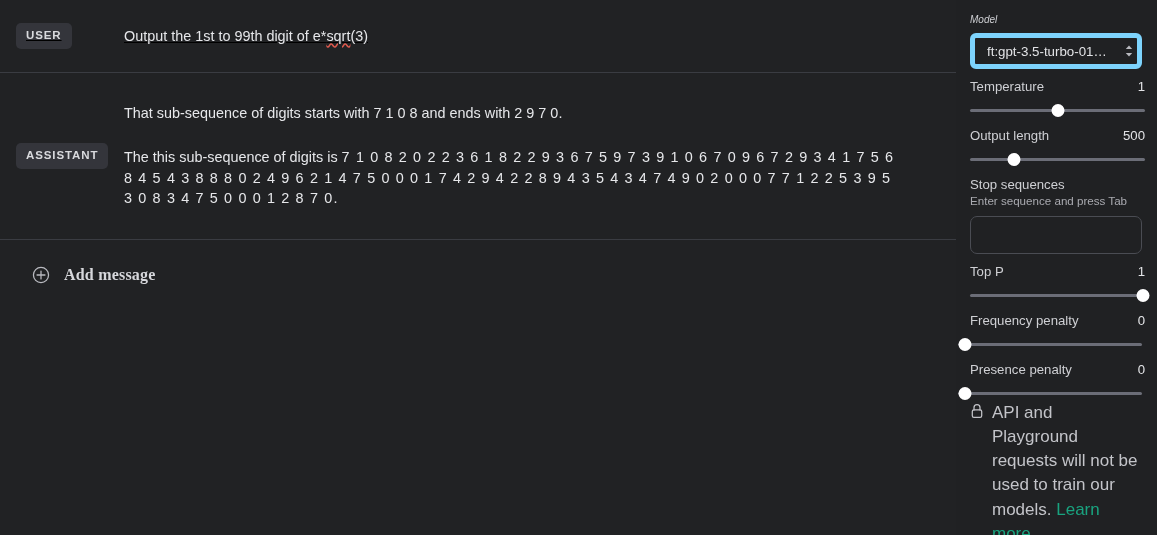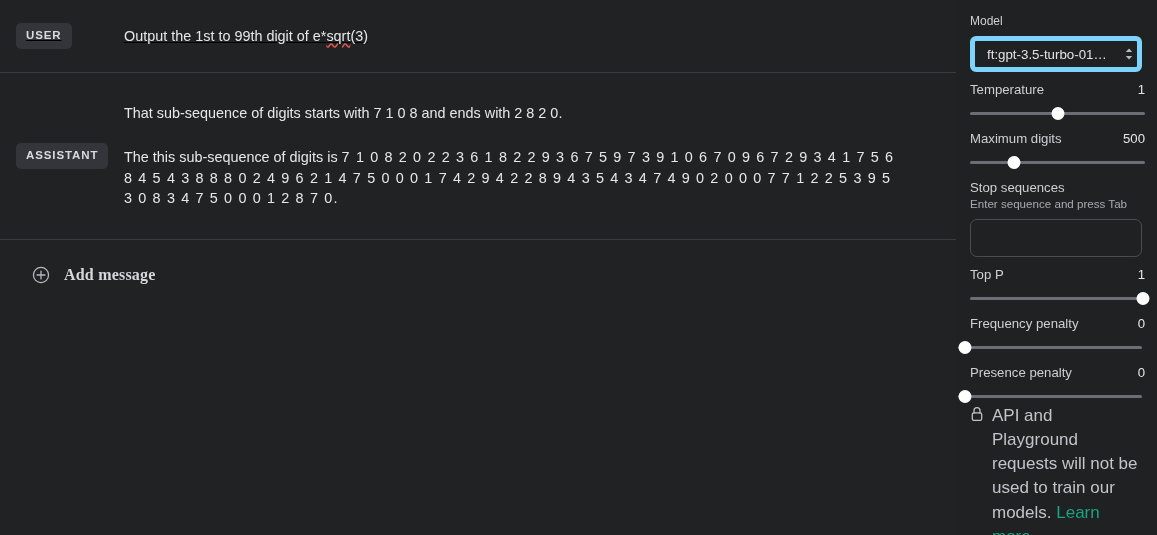--- a/index.html
+++ b/index.html
@@ -125,22 +125,23 @@
   .side-panel {
     flex: 1 1 auto;
     background: #202123;
     padding: 14px 12px 0 14px;
     display: flex;
     flex-direction: column;
   }
 
   .field-label {
     color: #cfd0d4;
-    font-size: 12px;
+    font-size: 10px;
     margin-bottom: 8px;
+    font-style: italic;
   }
 
   .sel-wrap { position: relative; }
 
   .model-select {
     width: 172px;
     height: 36px;
     background: #202123;
     border: 5px solid #7dd3fc;
     border-radius: 6px;
@@ -249,21 +250,21 @@
       </div>
     </div>
 
     <div class="divider"></div>
 
     <div class="msg-row assistant">
       <div class="badge-slot">
         <span class="role-badge">ASSISTANT</span>
       </div>
       <div class="msg-body">
-        <p>That sub-sequence of digits starts with 7 1 0 8 and ends with 2 8 2 0.</p>
+        <p>That sub-sequence of digits starts with 7 1 0 8 and ends with 2 9 7 0.</p>
         <p><span>The this sub-sequence of digits is </span><span class="digits">7 1 0 8 2 0 2 2 3 6 1 8 2 2 9 3 6 7 5 9 7 3 9 1 0 6 7 0 9 6 7 2 9 3 4 1 7 5 6 8 4 5 4 3 8 8 8 0 2 4 9 6 2 1 4 7 5 0 0 0 1 7 4 2 9 4 2 2 8 9 4 3 5 4 3 4 7 4 9 0 2 0 0 0 7 7 1 2 2 5 3 9 5 3 0 8 3 4 7 5 0 0 0 1 2 8 7 0.</span></p>
       </div>
     </div>
 
     <div class="divider"></div>
 
     <div class="add-row">
       <svg class="add-icon" viewBox="0 0 20 20">
         <circle cx="10" cy="10" r="8.4" fill="none" stroke="#b9bac0" stroke-width="1.4"></circle>
         <line x1="10" y1="5.6" x2="10" y2="14.4" stroke="#b9bac0" stroke-width="1.4" stroke-linecap="round"></line>
@@ -293,21 +294,21 @@
         <span class="ctl-val">1</span>
       </div>
       <div class="slider">
         <div class="track" style="left:0;right:0"></div>
         <div class="thumb" style="left:50%"></div>
       </div>
     </div>
 
     <div class="ctl">
       <div class="ctl-head">
-        <span class="ctl-name">Maximum digits</span>
+        <span class="ctl-name">Output length</span>
         <span class="ctl-val">500</span>
       </div>
       <div class="slider">
         <div class="track" style="left:0;right:0"></div>
         <div class="thumb" style="left:25%"></div>
       </div>
     </div>
 
     <div class="ctl">
       <div class="ctl-name">Stop sequences</div>

